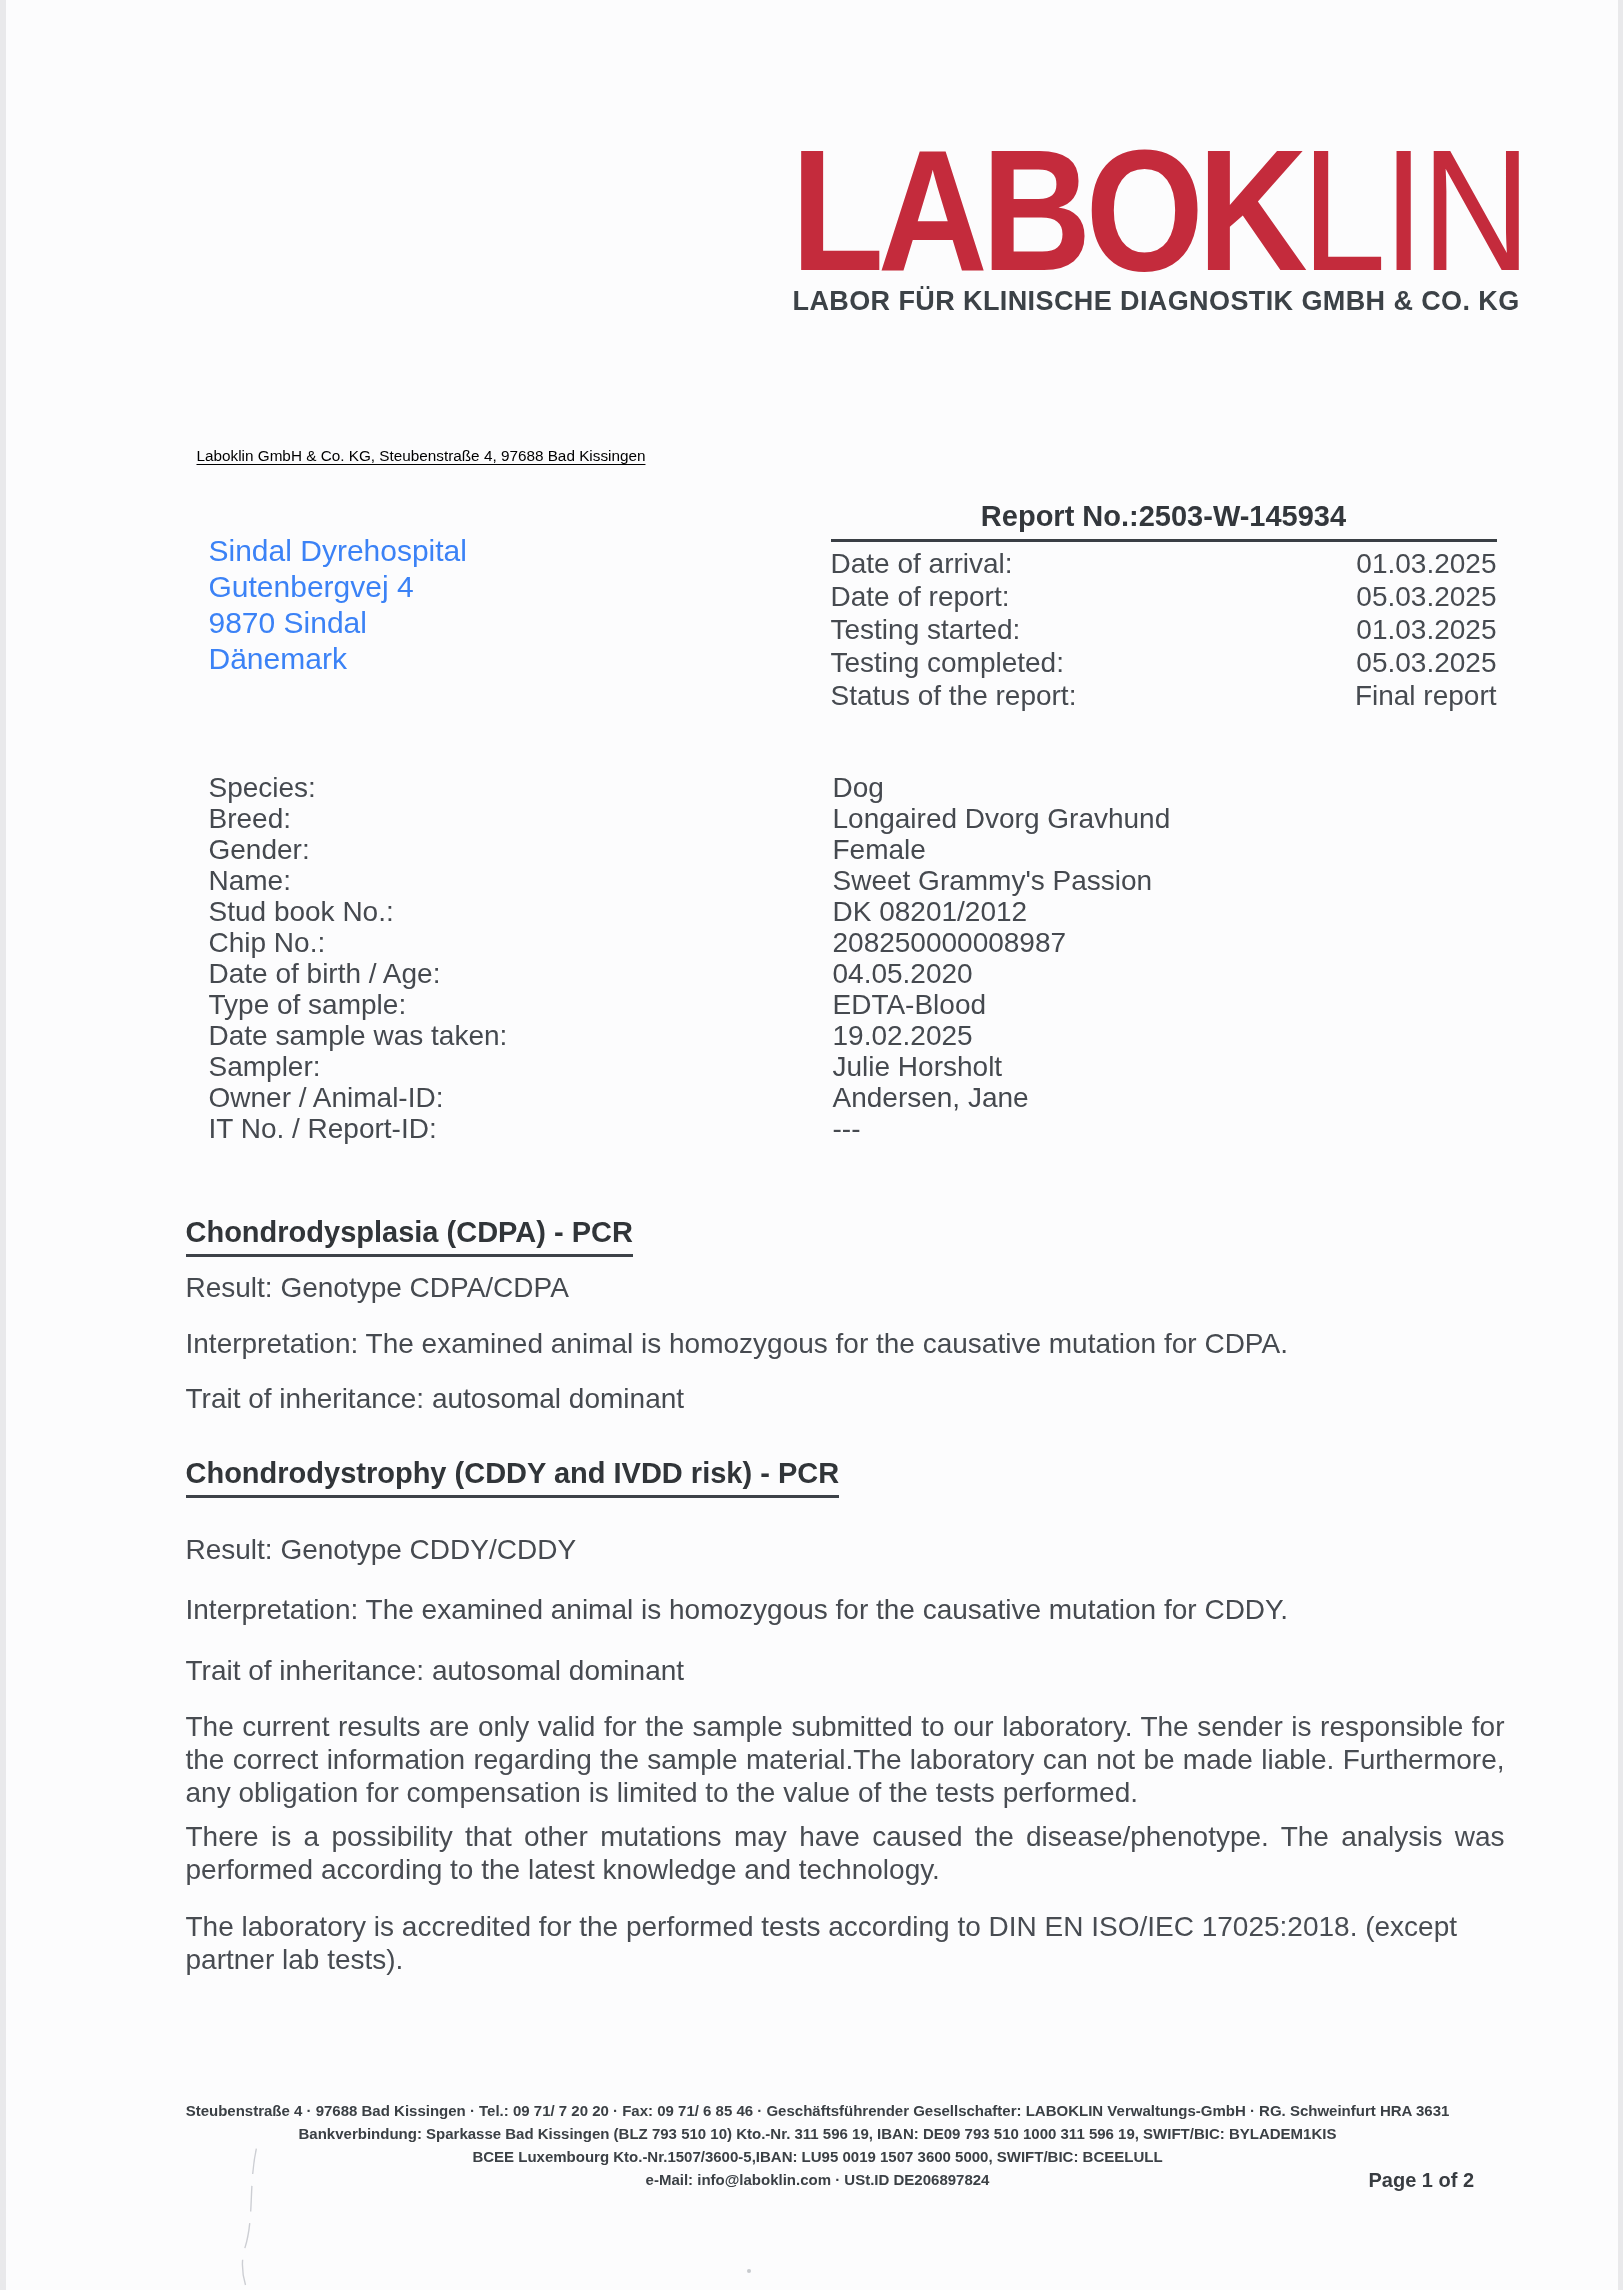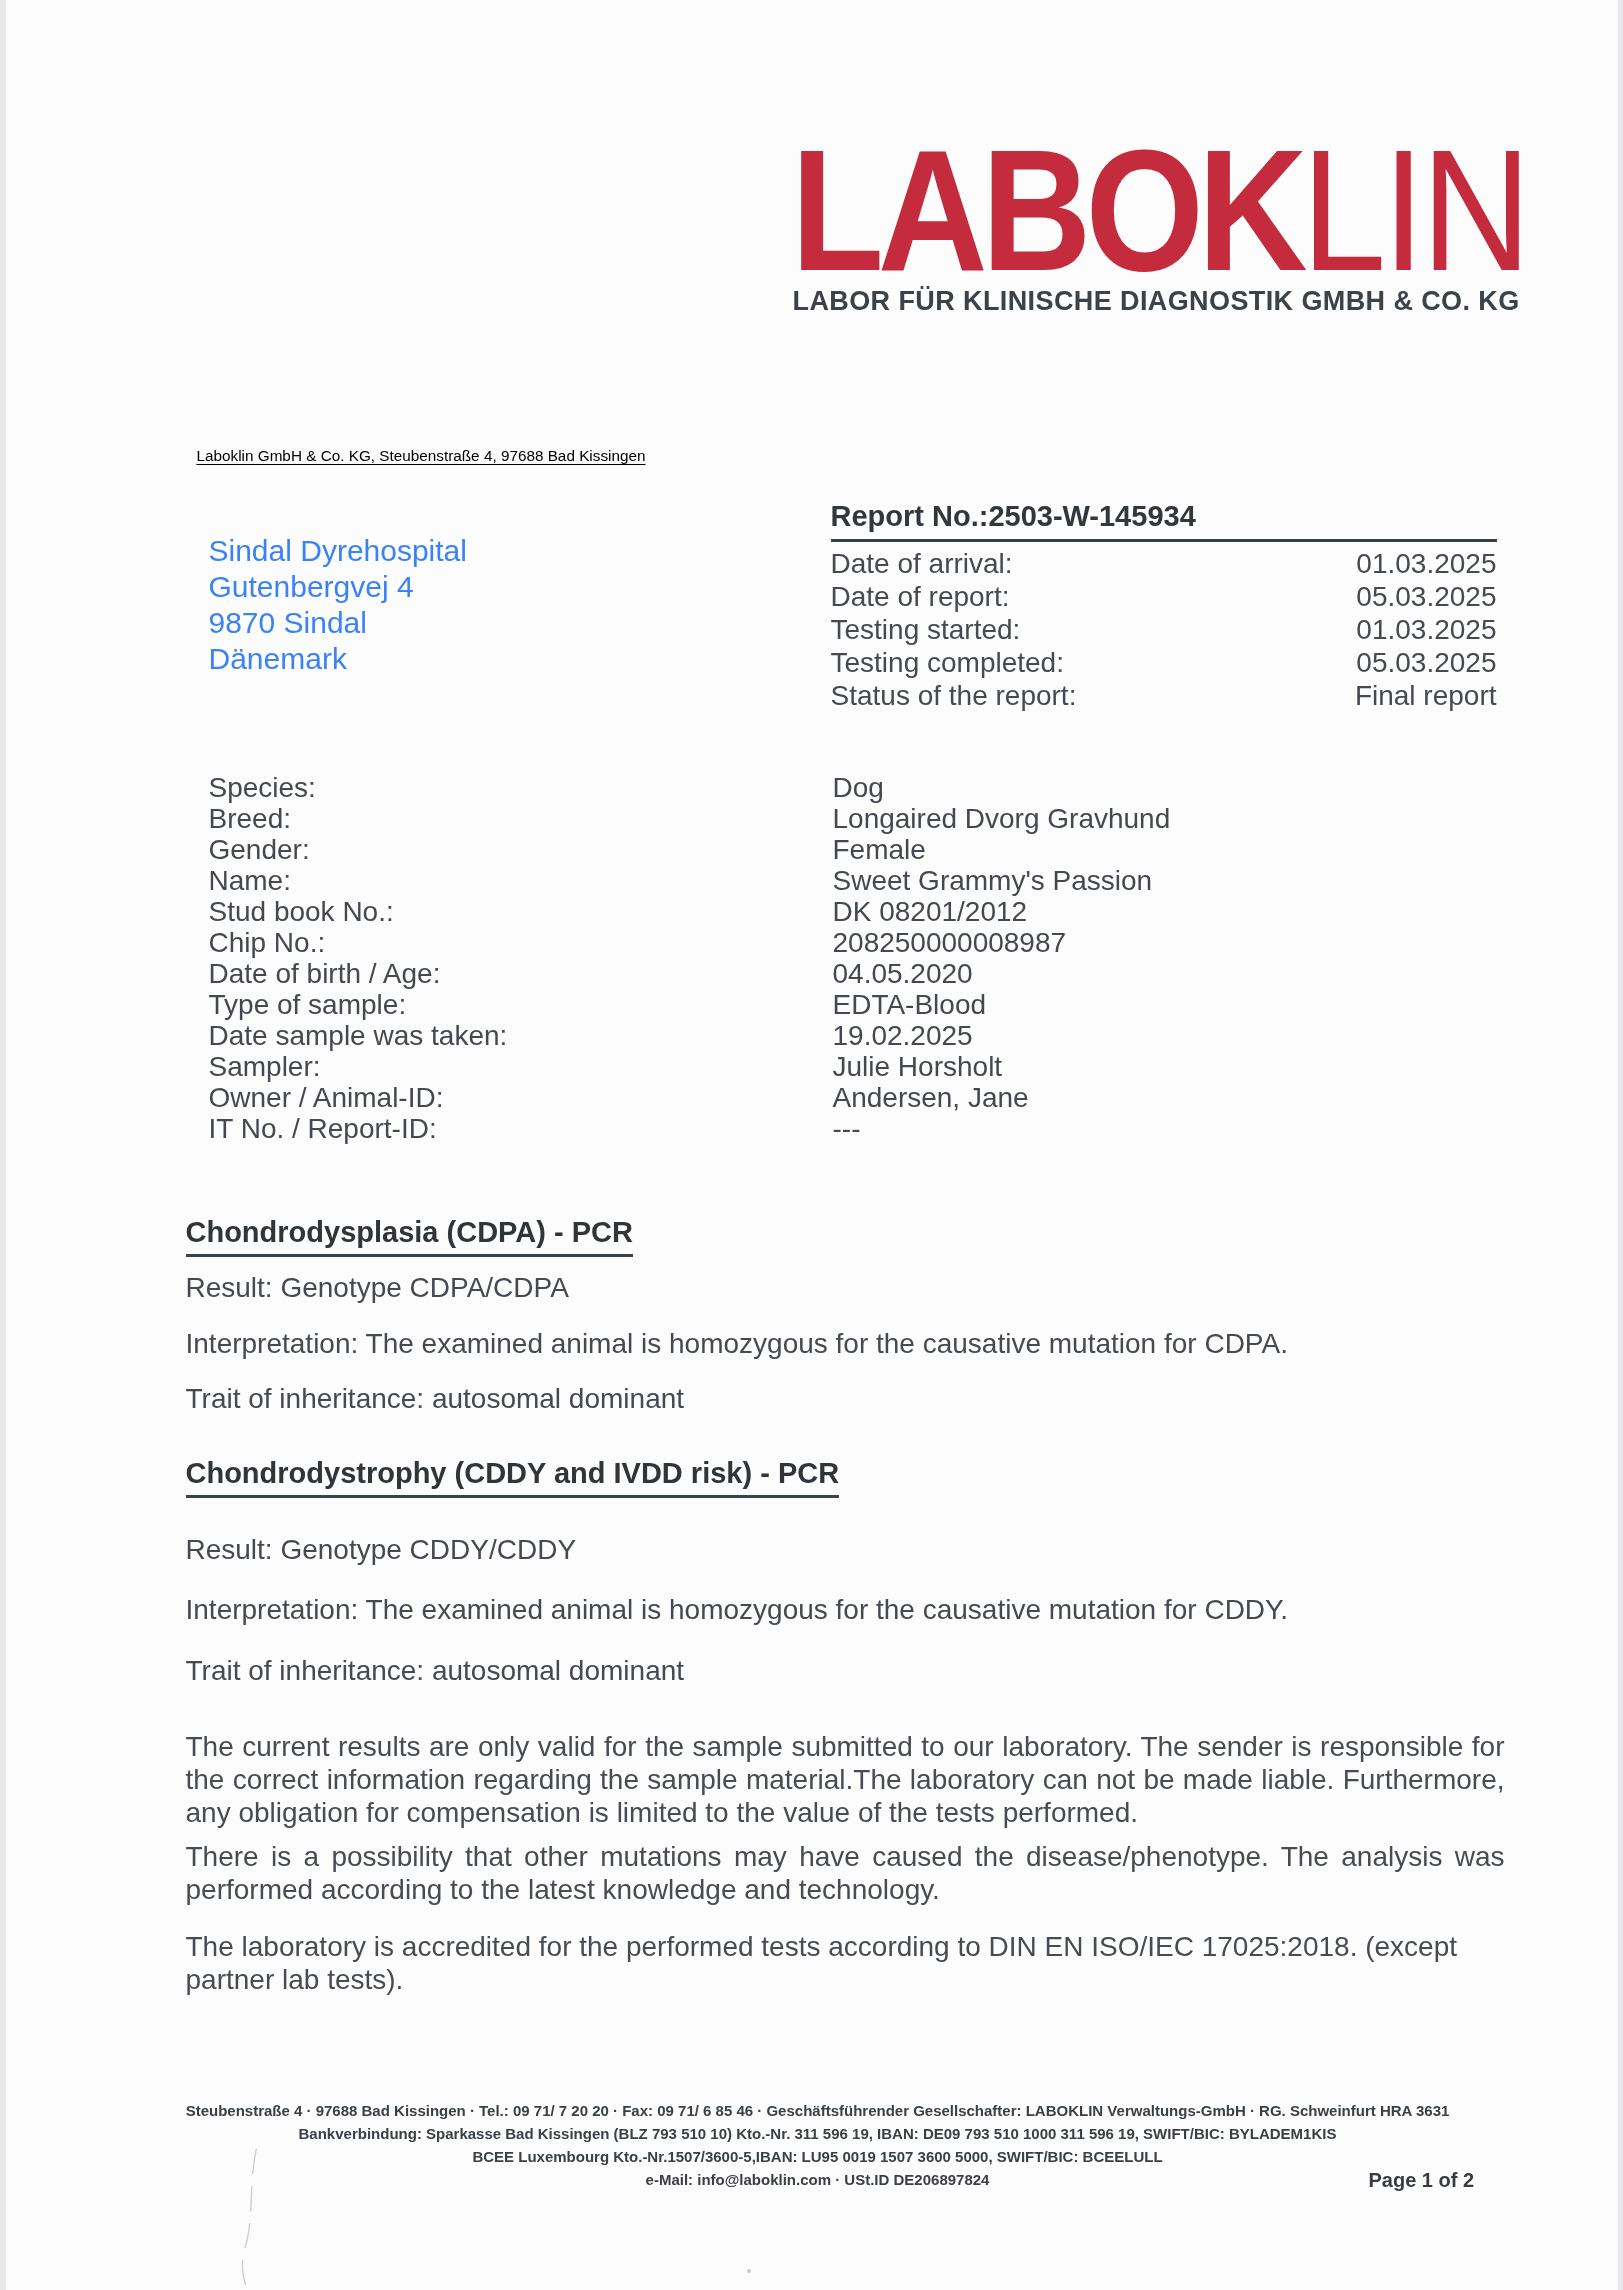--- a/index.html
+++ b/index.html
@@ -25,38 +25,38 @@
   
   .sender {
     position:absolute; left:191px; top:447px;
     font-size:15.3px; color:#000000;
     text-decoration:underline; text-underline-offset:3px; white-space:nowrap;
   }
   .recipient { position:absolute; left:203px; top:533px; font-size:30px; line-height:36px; color:#3b82f6; }
   
   .report-info { position:absolute; left:825px; top:500px; width:666px; font-size:28px; }
   .report-info .head-row {
-    display:flex; justify-content:flex-start; font-size:29px; font-weight:bold; color:#33373c;
+    display:flex; justify-content:center; font-size:29px; font-weight:bold; color:#33373c;
     border-bottom:3px solid #3a3f45; padding-bottom:6px; margin-bottom:5px;
   }
   .report-info .row { display:flex; justify-content:space-between; line-height:33px; color:#464a50; }
   
   .animal-info { position:absolute; left:203px; top:772px; font-size:28px; }
   .animal-info .row { display:flex; line-height:31px; }
   .animal-info .lbl { width:624px; }
   .animal-info .val { white-space:nowrap; }
   
   .section-heading {
     position:absolute; left:180px;
     font-size:29px; font-weight:bold; color:#313539;
     border-bottom:3px solid #3d4248; padding-bottom:5px; white-space:nowrap;
   }
   .line { position:absolute; left:180px; font-size:28px; color:#464a50; white-space:nowrap; }
   
-  .para { position:absolute; left:180px; width:1319px; font-size:28px; line-height:33px; color:#484c52;margin-top:20px; }
+  .para { position:absolute; left:180px; width:1319px; font-size:28px; line-height:33px; color:#484c52; }
   .just { text-align:justify; }
   
   .footer {
     position:absolute; left:0; top:2099px; width:1624px;
     text-align:center; font-size:15px; font-weight:bold; line-height:23px; color:#3b4045;
   }
   .footer div { white-space:nowrap; }
   .page-number {
     position:absolute; left:1363px; top:2169px;
     font-size:20px; font-weight:bold; color:#383c41; white-space:nowrap;

